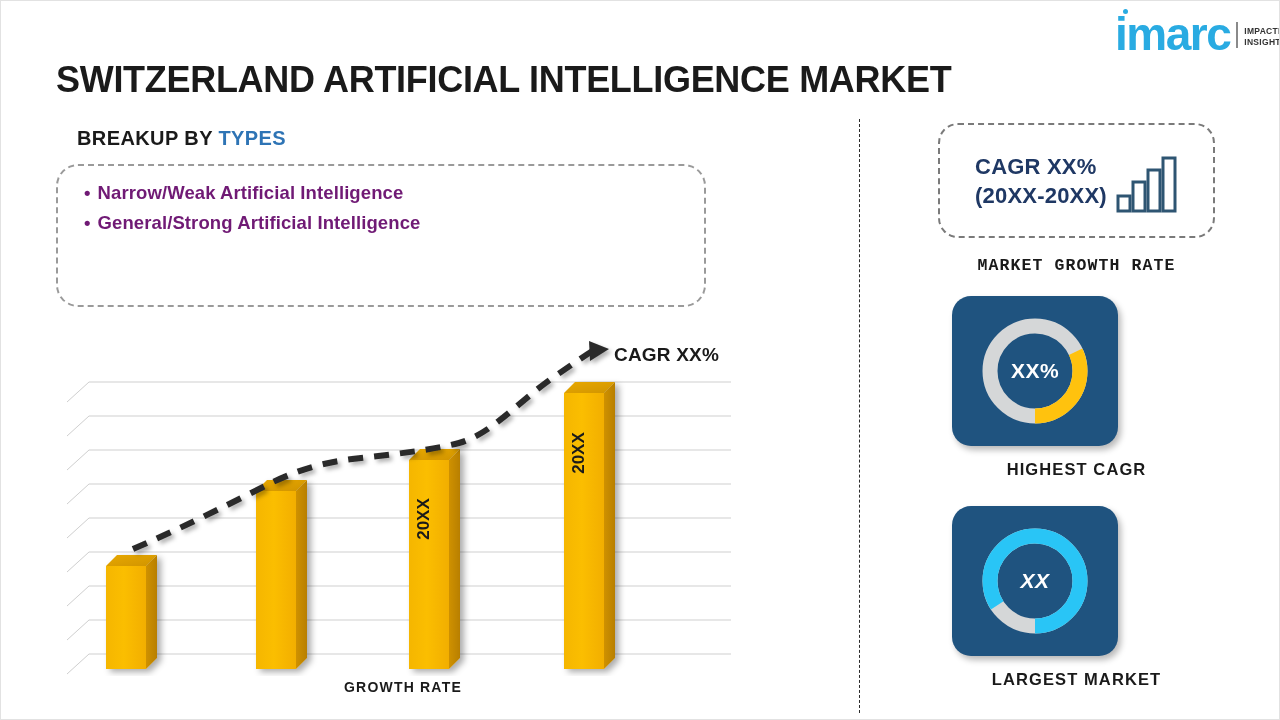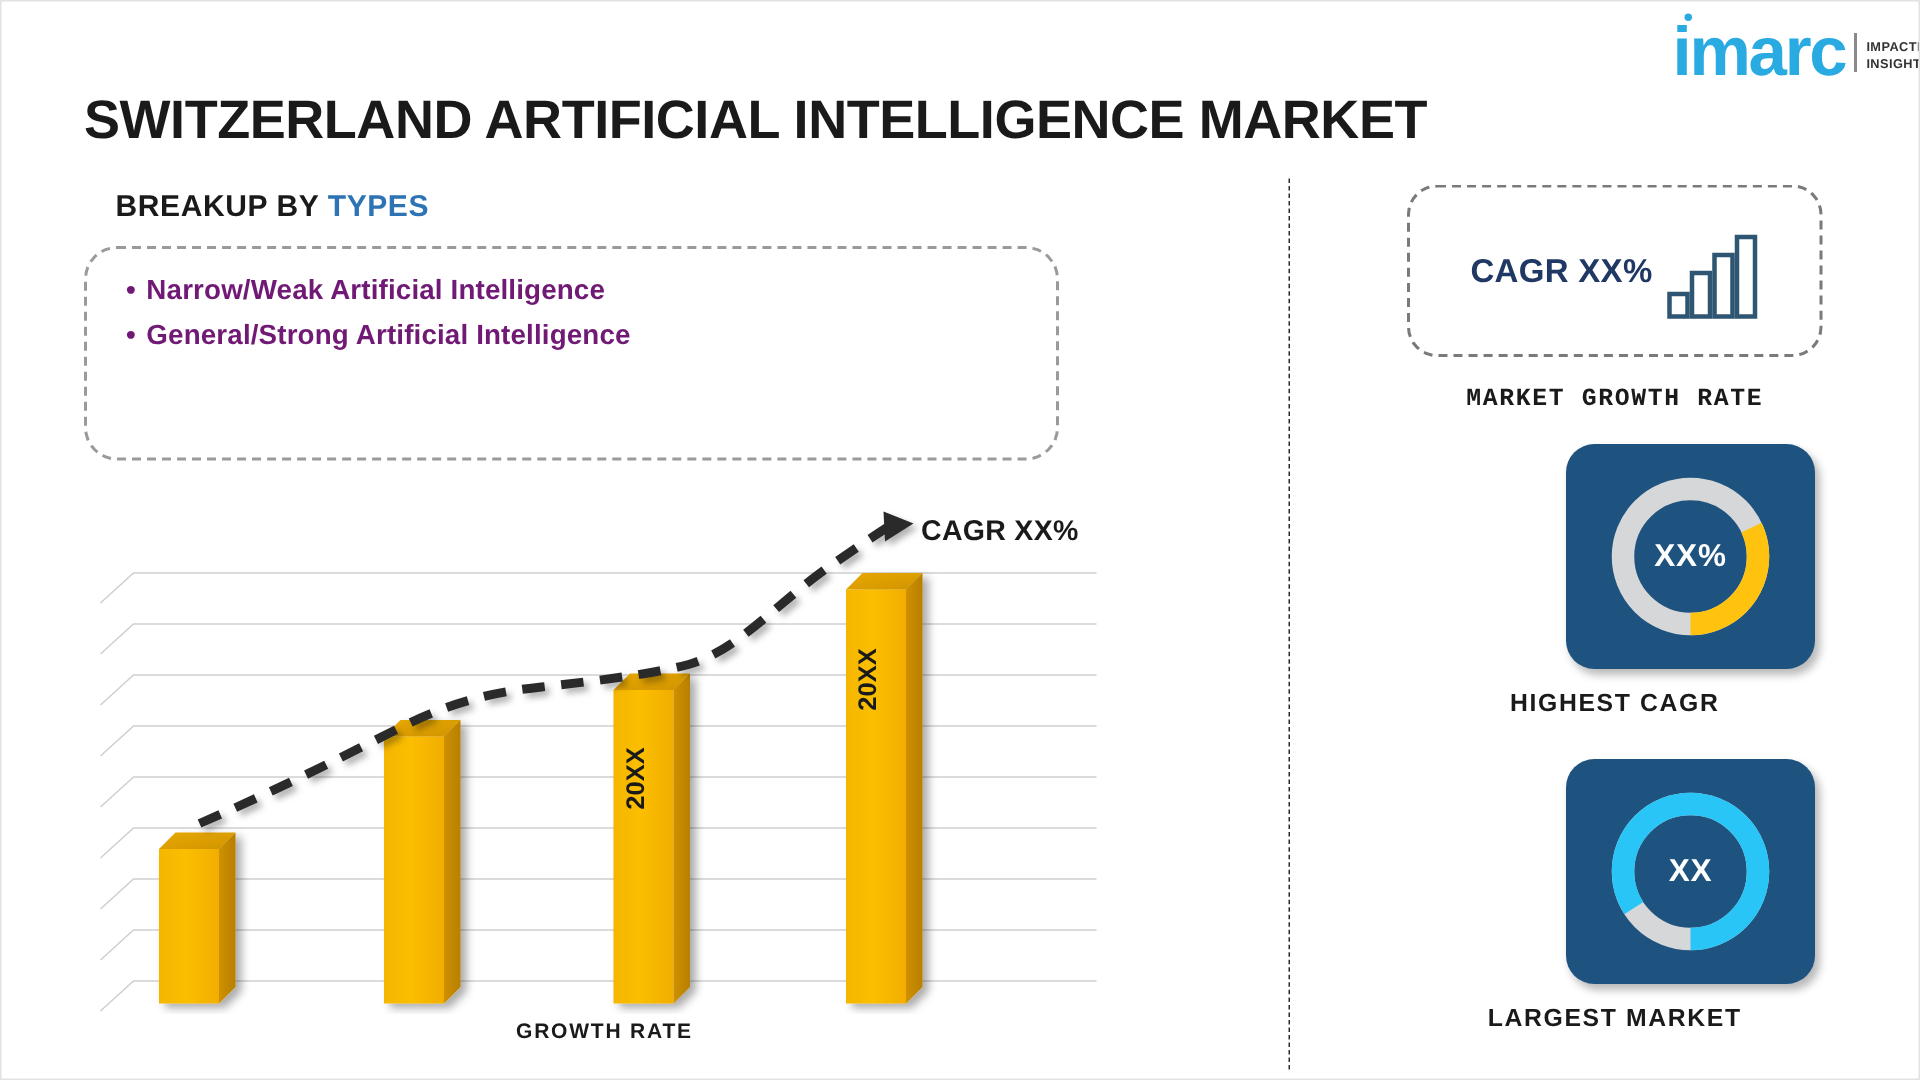--- a/index.html
+++ b/index.html
@@ -205,29 +205,29 @@
     color: #1a1a1a;
     letter-spacing: 1.1px;
     white-space: nowrap;
   }
   #caption-growth { top: 255px; font-family: Liberation Mono, monospace; }
   #caption-highest { top: 459px; }
   #caption-largest { top: 669px; }
 
   .donut-card {
     position: absolute;
-    left: 1043px;
+    left: 951px;
     width: 166px;
     height: 150px;
     background: #1F537F;
     border-radius: 19px;
     box-shadow: 3px 4px 6px rgba(0,0,0,.28);
   }
   #donut-card-1 { top: 295px; }
-  #donut-card-2 { top: 505px; }
+  #donut-card-2 { top: 505px; font-style: italic; }
   .donut-card svg {
     position: absolute;
     left: 50%;
     top: 50%;
     transform: translate(-50%,-50%);
   }
   .donut-center-text {
     position: absolute;
     left: 0;
     top: 0;
@@ -352,20 +352,21 @@
 
     <div id="cagr-arrow-label">CAGR XX%</div>
     <div id="growth-rate-label">GROWTH RATE</div>
   </div>
 
   <div id="divider"></div>
 
   <div id="cagr-box">
     <div id="cagr-text">
       <div>CAGR XX%</div>
+      <div>(20XX-20XX)</div>
     </div>
     <svg id="cagr-bars-icon" width="62" height="58" viewBox="0 0 62 58">
       <rect x="2" y="41" width="12" height="15" fill="none" stroke="#2E5572" stroke-width="3"></rect>
       <rect x="17" y="27" width="12" height="29" fill="none" stroke="#2E5572" stroke-width="3"></rect>
       <rect x="32" y="15" width="12" height="41" fill="none" stroke="#2E5572" stroke-width="3"></rect>
       <rect x="47" y="3" width="12" height="53" fill="none" stroke="#2E5572" stroke-width="3"></rect>
     </svg>
   </div>
   <div class="panel-caption" id="caption-growth">MARKET GROWTH RATE</div>
 

